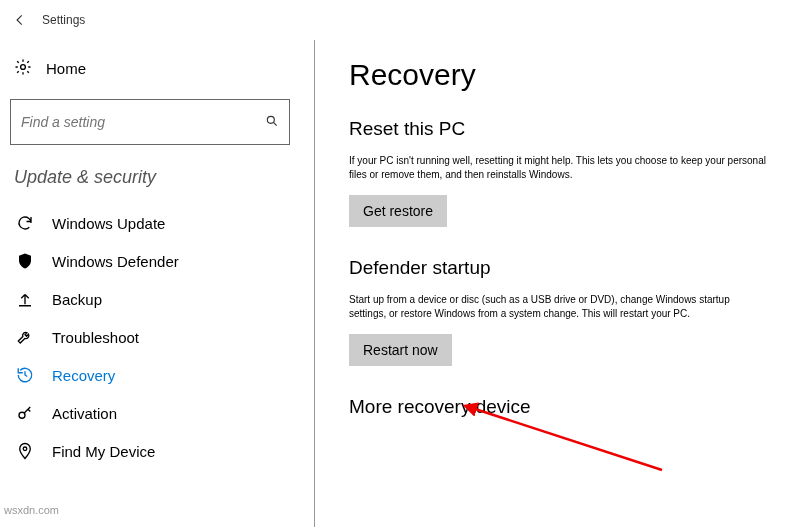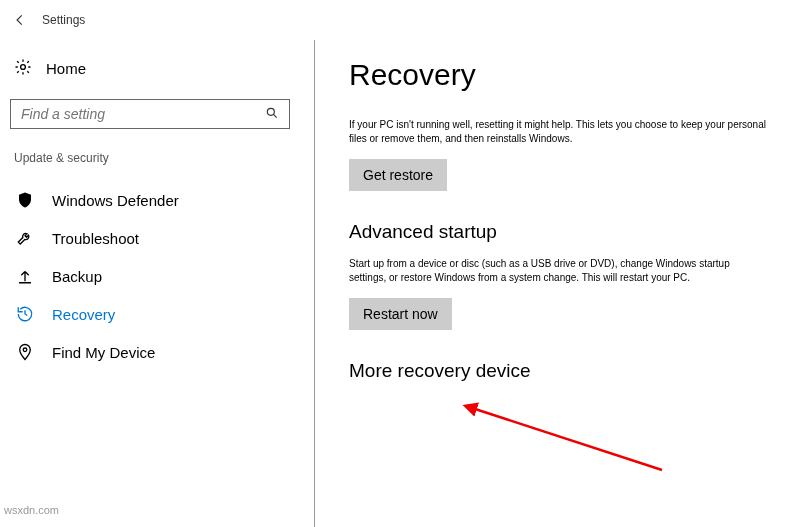--- a/index.html
+++ b/index.html
@@ -36,32 +36,32 @@
       display: flex; align-items: center;
       padding: 6px 4px;
       margin-bottom: 14px;
       cursor: pointer;
     }
     .gear-icon svg { width: 18px; height: 18px; }
     .home-label { margin-left: 14px; font-size: 15px; }
     .search-box {
       display: flex; align-items: center; justify-content: space-between;
       border: 1px solid #666;
-      height: 30px;
+      height: 46px;
       padding: 0 10px;
       margin-bottom: 20px;
     }
     .search-input {
       border: none; outline: none; font-size: 14px;
       font-style: italic; color: #666; flex: 1;
       background: transparent;
     }
     .search-icon svg { width: 14px; height: 14px; stroke: #333; fill: none; }
     .section-title {
-      color: #555; font-size: 12px; padding: 2px 4px; margin-bottom: 14px;
+      color: #555; font-size: 18px; padding: 2px 4px; margin-bottom: 14px; font-style: italic;
     }
     .nav-item {
       display: flex; align-items: center;
       padding: 10px 6px;
       cursor: pointer;
       border-bottom: 0;
       color: #000;
     }
     .nav-item.active { color: #0078d7; }
     .nav-icon {
@@ -140,77 +140,95 @@
       <span class="search-icon">
         <svg viewBox="0 0 24 24" stroke-width="2">
             <circle cx="10" cy="10" r="6"></circle>
             <path d="M20 20l-5.5-5.5"></path>
           </svg>
       </span>
     </div>
 
     <div class="section-title">Update &amp; security</div>
 
+    <div class="nav-item">
+      <span class="nav-icon">
+        <svg viewBox="0 0 24 24" fill="none" stroke="#000" stroke-width="1.8">
+            <path d="M20 12a8 8 0 1 0-2.3 5.6M20 4v6h-6"></path>
+          </svg>
+      </span>
+      <span class="nav-label">Windows Update</span>
+    </div>
 
     <div class="nav-item">
       <span class="nav-icon">
         <svg viewBox="0 0 24 24" fill="#000">
             <path d="M12 2l8 3v6c0 5-3.4 9.4-8 11-4.6-1.6-8-6-8-11V5l8-3z"></path>
           </svg>
       </span>
       <span class="nav-label">Windows Defender</span>
     </div>
 
     <div class="nav-item">
       <span class="nav-icon">
         <svg viewBox="0 0 24 24" fill="none" stroke="#000" stroke-width="1.8">
+            <path d="M12 19V6M12 6l-5 5M12 6l5 5M4 21h16"></path>
+          </svg>
+      </span>
+      <span class="nav-label">Backup</span>
+    </div>
+
+    <div class="nav-item">
+      <span class="nav-icon">
+        <svg viewBox="0 0 24 24" fill="none" stroke="#000" stroke-width="1.8">
             <path d="M14.7 6.3a4 4 0 0 0-5.6 5l-6 6 2.6 2.6 6-6a4 4 0 0 0 5-5.6l-2.6 2.6-2-2 2.6-2.6z"></path>
           </svg>
       </span>
       <span class="nav-label">Troubleshoot</span>
-    </div>
-
-    <div class="nav-item">
-      <span class="nav-icon">
-        <svg viewBox="0 0 24 24" fill="none" stroke="#000" stroke-width="1.8">
-            <path d="M12 19V6M12 6l-5 5M12 6l5 5M4 21h16"></path>
-          </svg>
-      </span>
-      <span class="nav-label">Backup</span>
     </div>
 
     <div class="nav-item active">
       <span class="nav-icon">
         <svg viewBox="0 0 24 24" fill="none" stroke="#0078d7" stroke-width="1.8">
             <path d="M3 12a9 9 0 1 0 2.6-6.3M3 3v6h6M12 7v5l3 2"></path>
           </svg>
       </span>
       <span class="nav-label">Recovery</span>
     </div>
 
+    <div class="nav-item">
+      <span class="nav-icon">
+        <svg viewBox="0 0 24 24" fill="none" stroke="#000" stroke-width="1.8">
+            <circle cx="8" cy="15" r="4"></circle>
+            <path d="M11 12l8-8M16 7l3 3"></path>
+          </svg>
+      </span>
+      <span class="nav-label">Activation</span>
+    </div>
 
     <div class="nav-item">
       <span class="nav-icon">
         <svg viewBox="0 0 24 24" fill="none" stroke="#000" stroke-width="1.8">
             <path d="M12 2a7 7 0 0 1 7 7c0 5-7 13-7 13S5 14 5 9a7 7 0 0 1 7-7z"></path>
             <circle cx="12" cy="9" r="2.4"></circle>
           </svg>
       </span>
       <span class="nav-label">Find My Device</span>
     </div>
 
   </div>
 
   <div class="content">
     <h1 class="page-title">Recovery</h1>
 
+    <h2 class="sub-title">Reset this PC</h2>
     <p class="desc">If your PC isn't running well, resetting it might help. This lets you choose to keep your personal files or remove them, and then reinstalls Windows.</p>
     <button class="btn">Get restore</button>
 
-    <h2 class="sub-title">Advanced startup</h2>
+    <h2 class="sub-title">Defender startup</h2>
     <p class="desc">Start up from a device or disc (such as a USB drive or DVD), change Windows startup settings, or restore Windows from a system change. This will restart your PC.</p>
     <button class="btn">Restart now</button>
 
     <h2 class="sub-title">More recovery device</h2>
   </div>
 </div>
 
 <div class="arrow-annot">
   <svg viewBox="0 0 220 80">
     <defs>

